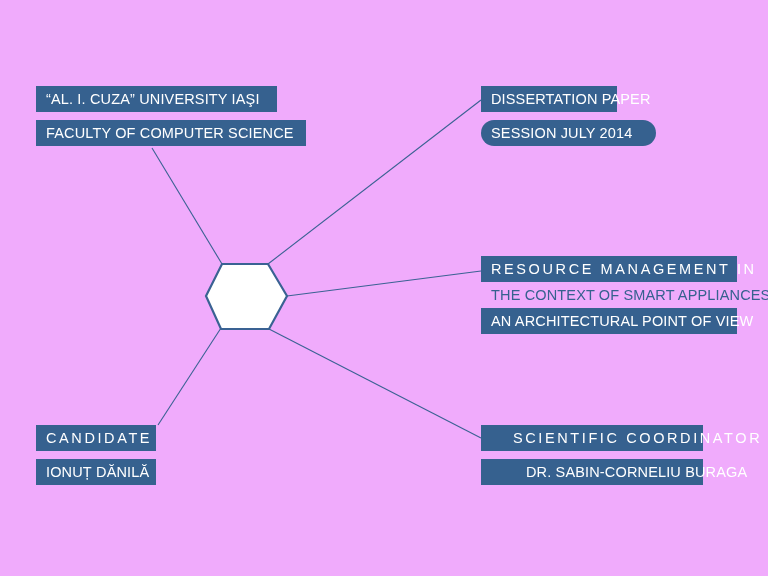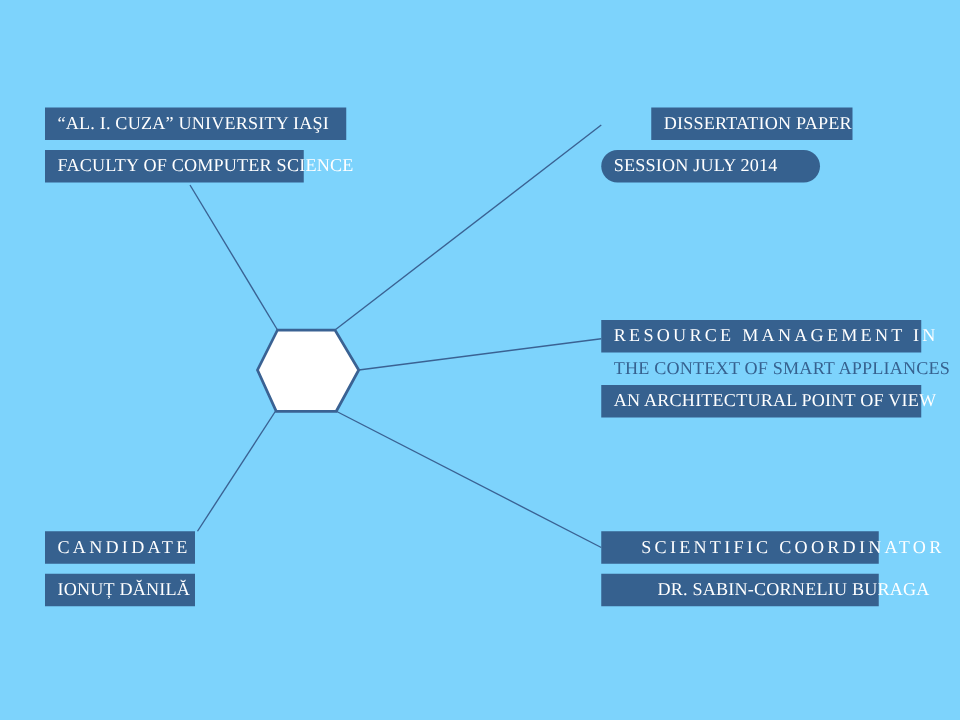--- a/index.html
+++ b/index.html
@@ -12,22 +12,21 @@
     height: 576px;
     position: relative;
     overflow: hidden;
     font-family: "Liberation Sans", sans-serif;
     -webkit-font-smoothing: antialiased;
   }
 
   #slide {
     position: absolute;
     inset: 0;
-    background: #7dd3fc;
-    font-family: Liberation Serif, serif;
+    background: #f0abfc;
   }
 
   
   #connectors {
     position: absolute;
     left: 0;
     top: 0;
     width: 768px;
     height: 576px;
   }
@@ -75,22 +74,22 @@
 
   
   #group-university  { left: 36px;  top: 86px;  }
   #group-paper       { left: 481px; top: 86px;  }
   #group-title       { left: 481px; top: 256px; }
   #group-candidate   { left: 36px;  top: 425px; }
   #group-coordinator { left: 481px; top: 425px; }
 
   
   #box-university    { width: 241px; }
-  #box-faculty       { width: 207px; }
-  #box-dissertation  { width: 161px; margin-left: 40px; }
+  #box-faculty       { width: 270px; }
+  #box-dissertation  { width: 136px; }
   #box-session       { width: 175px; border-radius: 13px; }
   #box-resource      { width: 256px; }
   #box-context       { width: 256px; }
   #box-architectural { width: 256px; }
   #box-candidate     { width: 120px; }
   #box-ionut         { width: 120px; }
   #box-scientific    { width: 222px; padding-left: 32px; }
   #box-buraga        { width: 222px; padding-left: 45px; }
 </style>
 </head>

